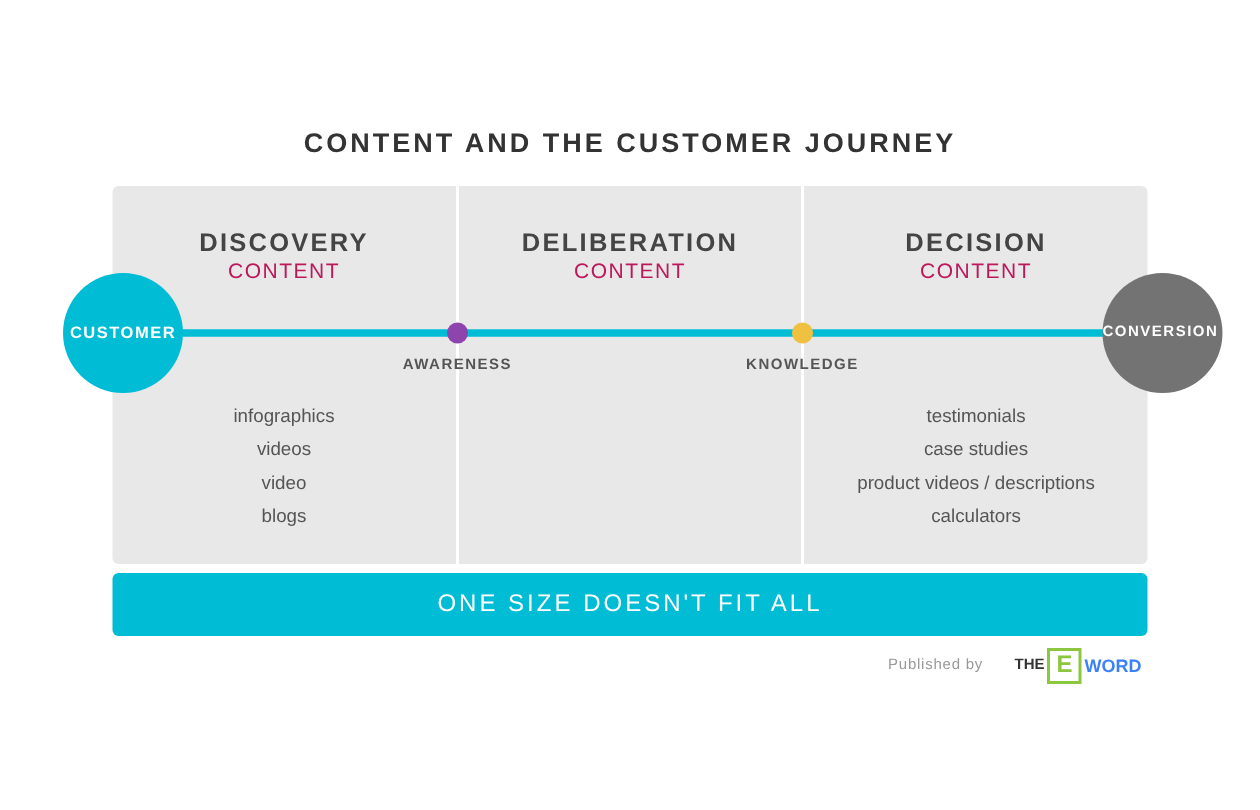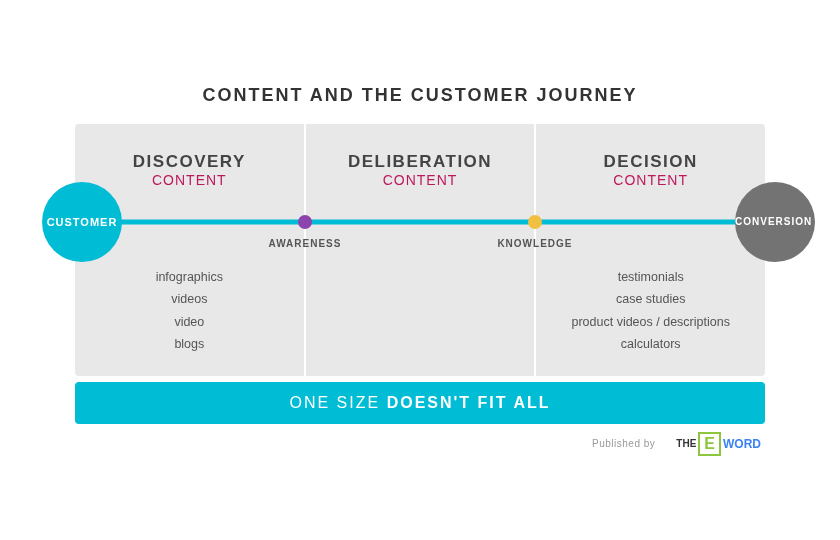--- a/index.html
+++ b/index.html
@@ -151,21 +151,21 @@
     }
 
     .banner-text {
       font-size: 16px;
       letter-spacing: 2px;
       color: #fff;
       text-transform: uppercase;
     }
 
     .banner-text strong {
-      font-weight: 700;
+      font-weight: 400;
     }
 
     .published-row {
       width: 100%;
       display: flex;
       justify-content: flex-end;
       align-items: center;
       margin-top: 8px;
       padding-right: 4px;
       gap: 15px;

